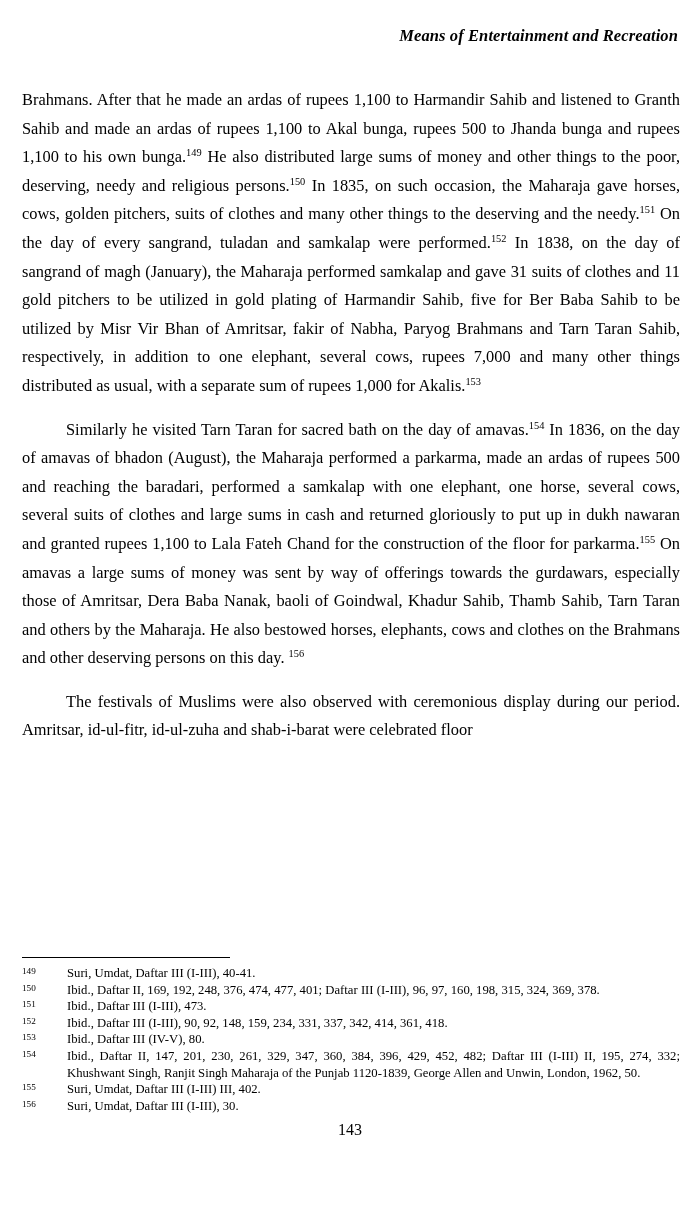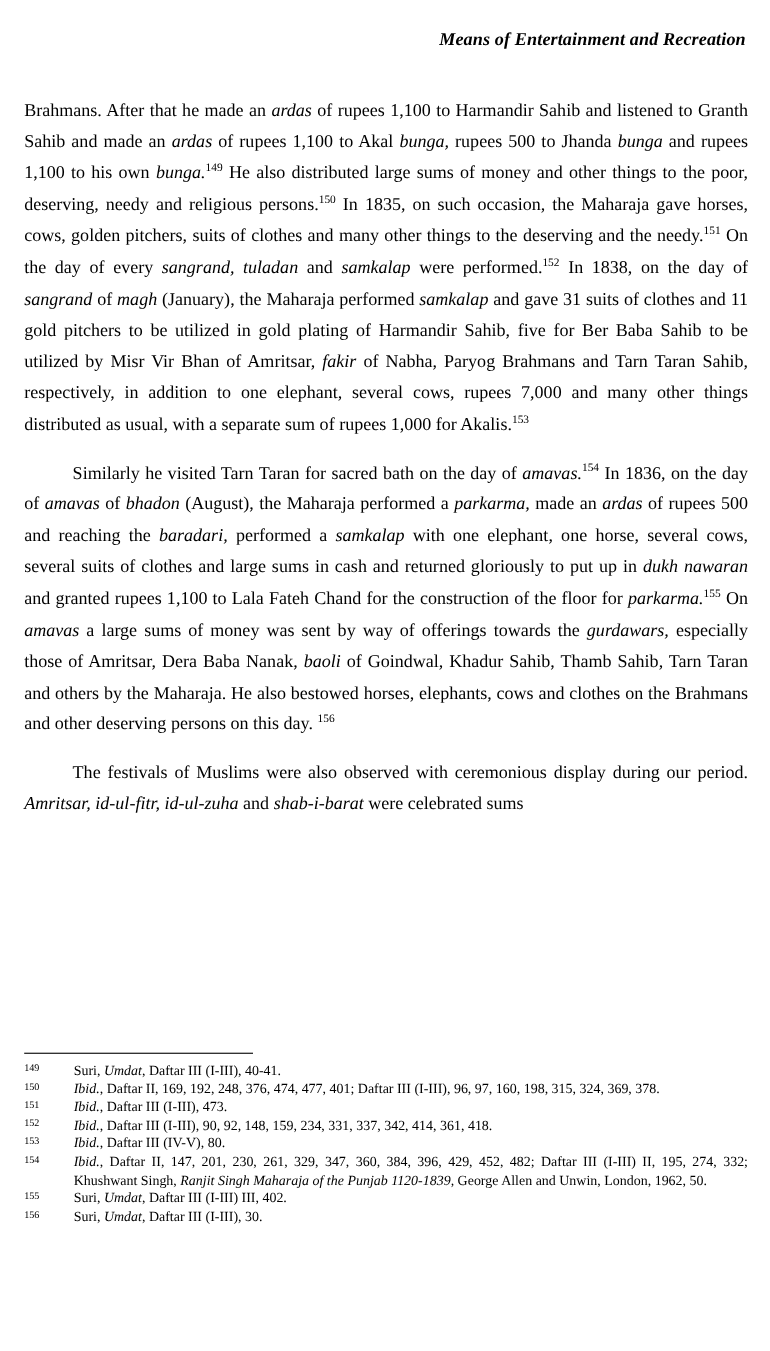--- a/index.html
+++ b/index.html
@@ -47,21 +47,21 @@
     text-align: justify;
     text-justify: inter-word;
     hyphens: none;
   }
   p.para + p.para {
     margin-top: 15px;
   }
   p.indent {
     text-indent: 44px;
   }
-  .it { font-style: italic; }
+  .it { }
   sup.fn {
     font-size: 10.4px;
     vertical-align: super;
     line-height: 0;
   }
   
   .footnotes {
     position: absolute;
     top: 957px;
     left: 22px;
@@ -104,21 +104,21 @@
 </head>
 <body>
 
 <div class="page">
 
   <div class="running-head">Means of Entertainment and Recreation</div>
 
   <div class="body-block">
       <p class="para"><span>Brahmans. After that he made an </span><span class="it">ardas</span><span> of rupees 1,100 to Harmandir Sahib and listened to Granth Sahib and made an </span><span class="it">ardas</span><span> of rupees 1,100 to Akal </span><span class="it">bunga,</span><span> rupees 500 to Jhanda </span><span class="it">bunga</span><span> and rupees 1,100 to his own </span><span class="it">bunga.</span><sup class="fn">149</sup><span> He also distributed large sums of money and other things to the poor, deserving, needy and religious persons.</span><sup class="fn">150</sup><span> In 1835, on such occasion, the Maharaja gave horses, cows, golden pitchers, suits of clothes and many other things to the deserving and the needy.</span><sup class="fn">151</sup><span> On the day of every </span><span class="it">sangrand, tuladan</span><span> and </span><span class="it">samkalap</span><span> were performed.</span><sup class="fn">152</sup><span> In 1838, on the day of </span><span class="it">sangrand</span><span> of </span><span class="it">magh</span><span> (January), the Maharaja performed </span><span class="it">samkalap</span><span> and gave 31 suits of clothes and 11 gold pitchers to be utilized in gold plating of Harmandir Sahib, five for Ber Baba Sahib to be utilized by Misr Vir Bhan of Amritsar, </span><span class="it">fakir</span><span> of Nabha, Paryog Brahmans and Tarn Taran Sahib, respectively, in addition to one elephant, several cows, rupees 7,000 and many other things distributed as usual, with a separate sum of rupees 1,000 for Akalis.</span><sup class="fn">153</sup></p>
       <p class="para indent"><span>Similarly he visited Tarn Taran for sacred bath on the day of </span><span class="it">amavas.</span><sup class="fn">154</sup><span> In 1836, on the day of </span><span class="it">amavas</span><span> of </span><span class="it">bhadon</span><span> (August), the Maharaja performed a </span><span class="it">parkarma,</span><span> made an </span><span class="it">ardas</span><span> of rupees 500 and reaching the </span><span class="it">baradari,</span><span> performed a </span><span class="it">samkalap</span><span> with one elephant, one horse, several cows, several suits of clothes and large sums in cash and returned gloriously to put up in </span><span class="it">dukh nawaran</span><span> and granted rupees 1,100 to Lala Fateh Chand for the construction of the floor for </span><span class="it">parkarma.</span><sup class="fn">155</sup><span> On </span><span class="it">amavas</span><span> a large sums of money was sent by way of offerings towards the </span><span class="it">gurdawars,</span><span> especially those of Amritsar, Dera Baba Nanak, </span><span class="it">baoli</span><span> of Goindwal, Khadur Sahib, Thamb Sahib, Tarn Taran and others by the Maharaja. He also bestowed horses, elephants, cows and clothes on the Brahmans and other deserving persons on this day. </span><sup class="fn">156</sup></p>
-      <p class="para indent"><span>The festivals of Muslims were also observed with ceremonious display during our period. </span><span class="it">Amritsar, id-ul-fitr, id-ul-zuha</span><span> and </span><span class="it">shab-i-barat</span><span> were celebrated sums</span></p>
+      <p class="para indent"><span>The festivals of Muslims were also observed with ceremonious display during our period. </span><span class="it">Amritsar, id-ul-fitr, id-ul-zuha</span><span> and </span><span class="it">shab-i-barat</span><span> were celebrated floor</span></p>
     </div>
 
   <div class="footnotes">
     <div class="fn-rule"></div>
     <div class="fn-list">
         <div class="fn-item">
           <div class="fn-num">149</div>
           <div class="fn-text"><span>Suri, </span><span class="it">Umdat</span><span>, Daftar III (I-III), 40-41.</span></div>
         </div>
         <div class="fn-item">
@@ -145,14 +145,15 @@
           <div class="fn-num">155</div>
           <div class="fn-text"><span>Suri, </span><span class="it">Umdat</span><span>, Daftar III (I-III) III, 402.</span></div>
         </div>
         <div class="fn-item">
           <div class="fn-num">156</div>
           <div class="fn-text"><span>Suri, </span><span class="it">Umdat</span><span>, Daftar III (I-III), 30.</span></div>
         </div>
       </div>
   </div>
 
+  <div class="page-number">143</div>
 
 </div>
 
 </body></html>

